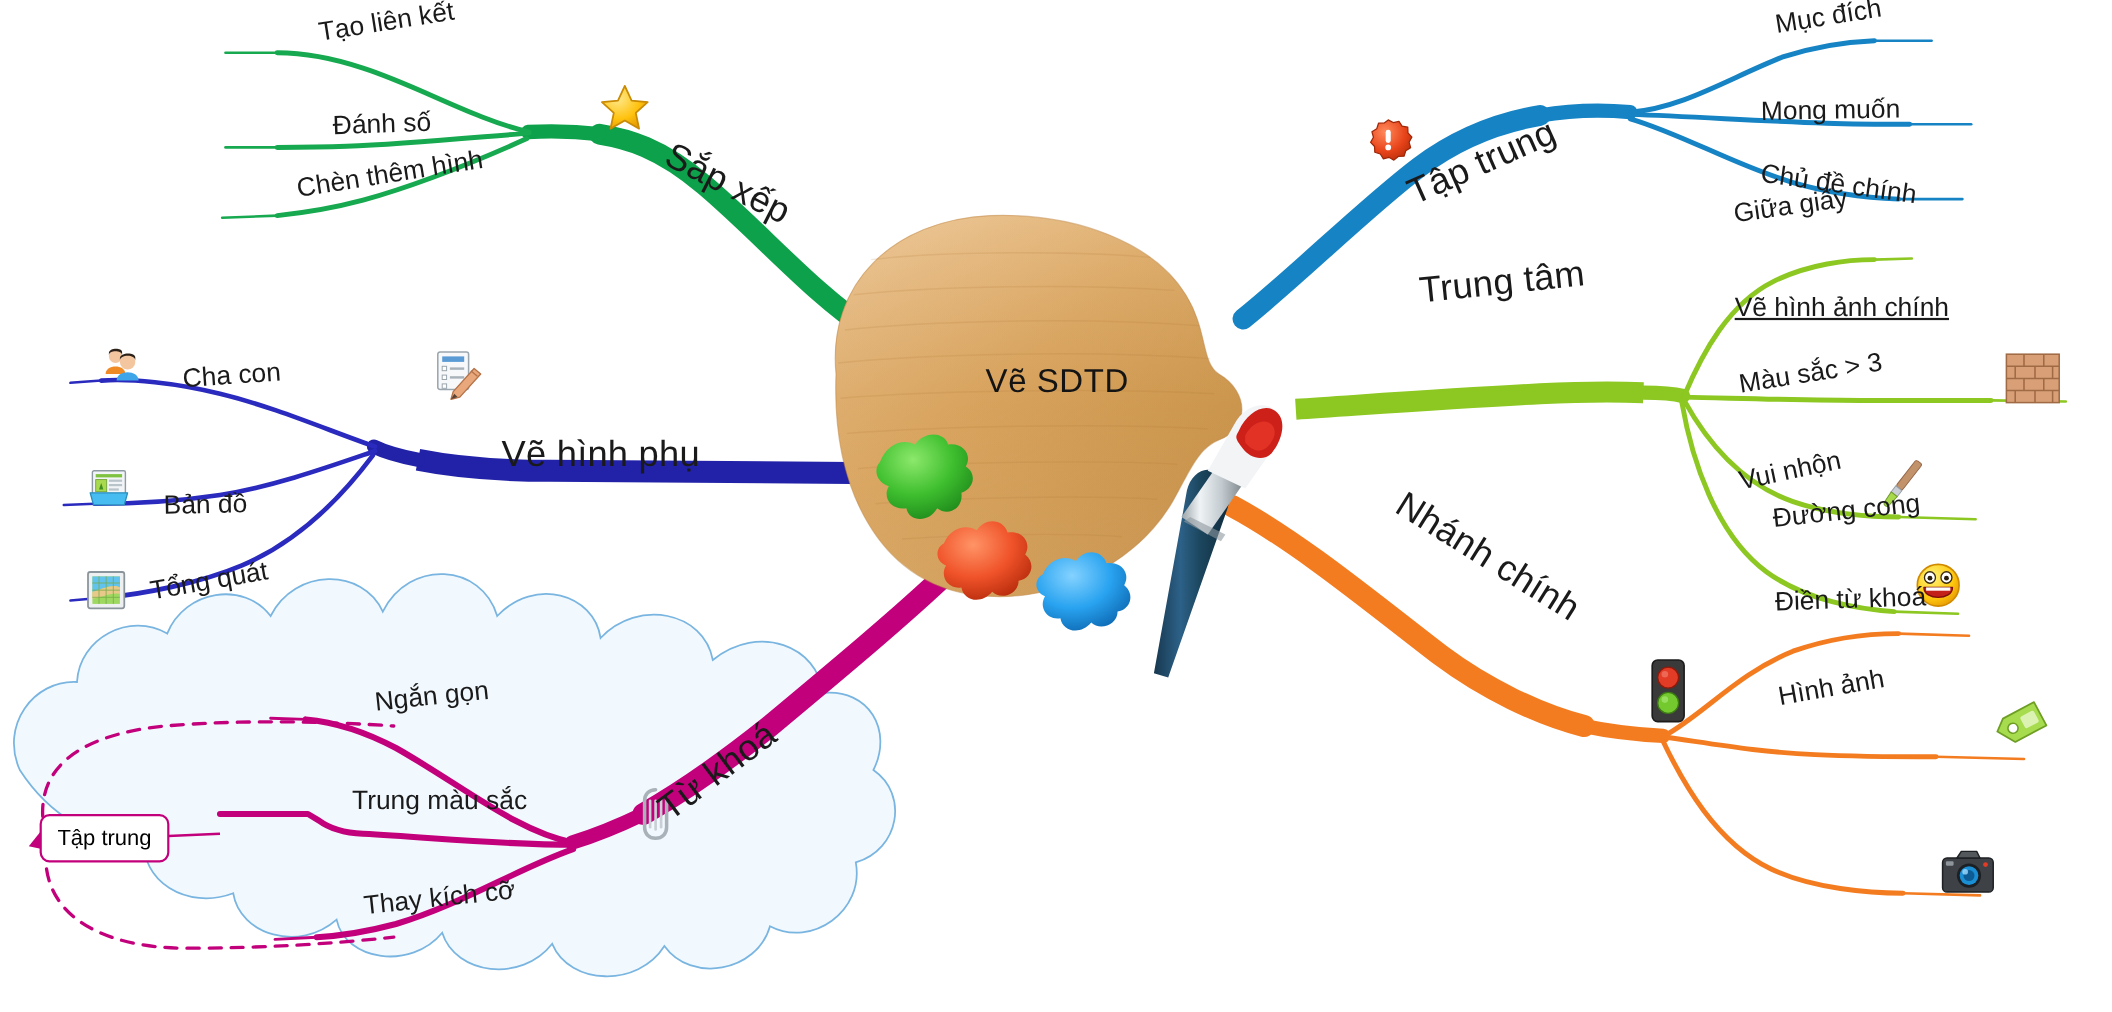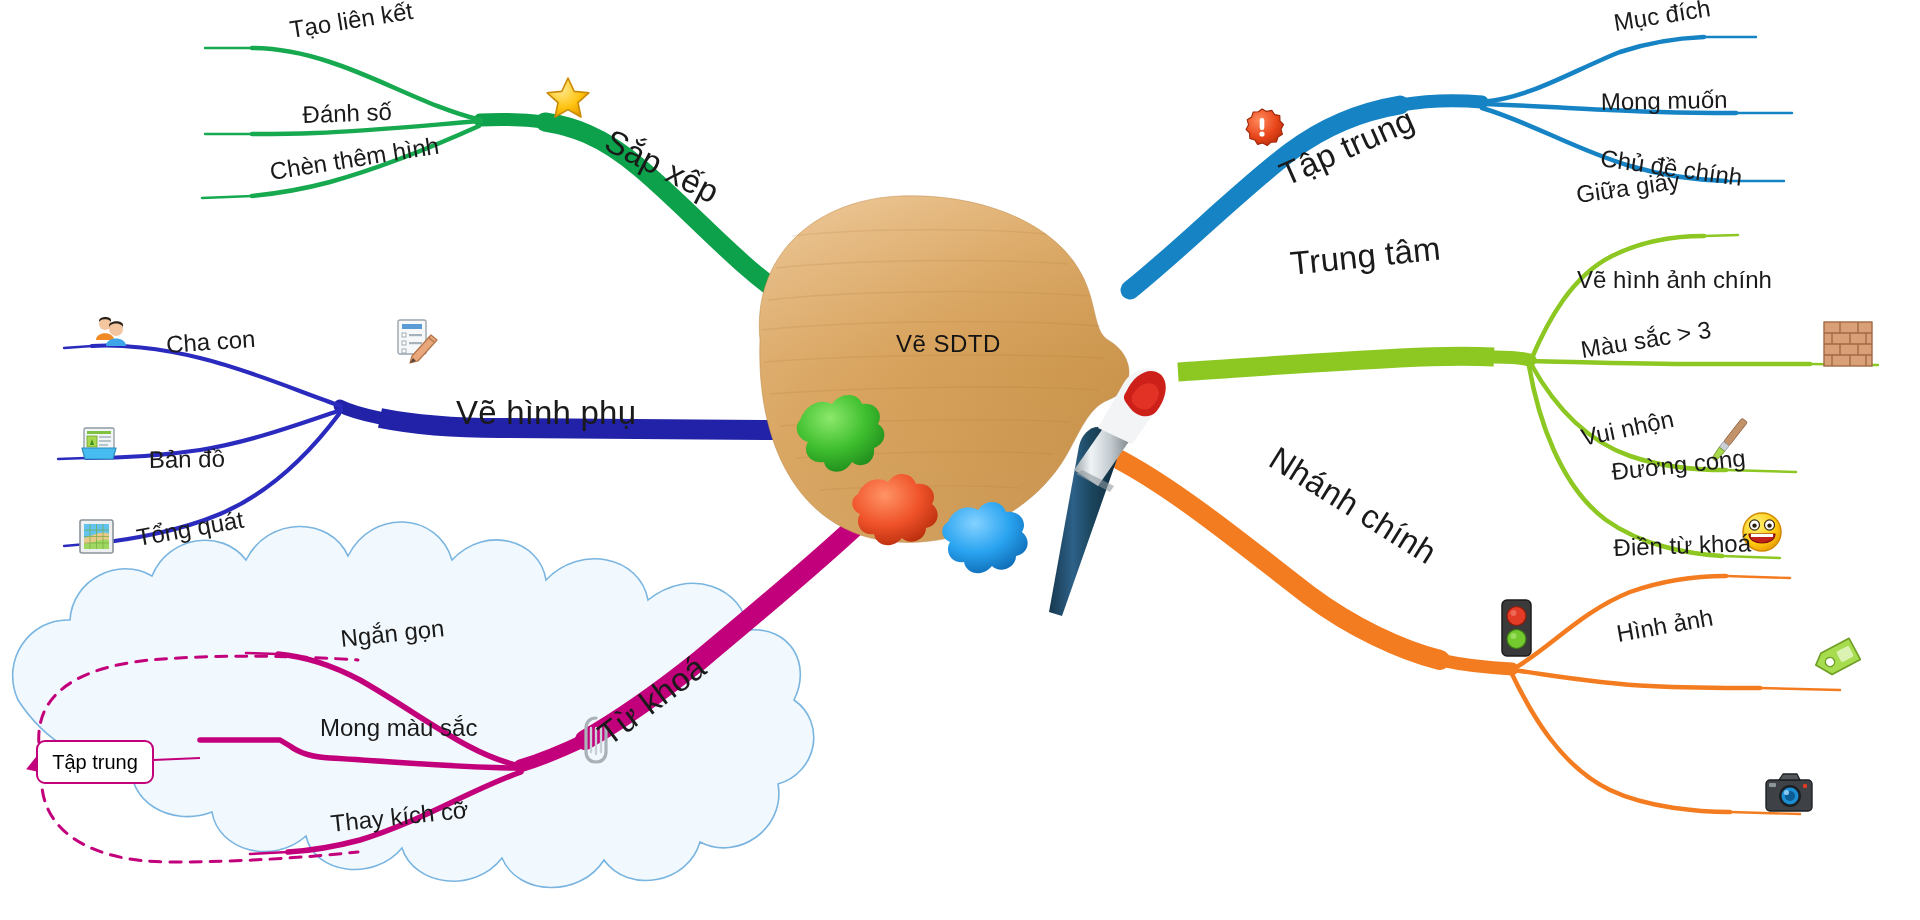--- a/index.html
+++ b/index.html
@@ -24,21 +24,21 @@
   }
   .node-label {
     position: absolute;
     white-space: nowrap;
     color: #1a1a1a;
     font-family: "Liberation Sans", sans-serif;
     line-height: 1;
     transform-origin: left bottom;
   }
   .lbl-central {
-    font-size: 24px;
+    font-size: 30px;
     color: #141414;
     letter-spacing: 0.5px;
   }
   .lbl-main {
     font-size: 33px;
     letter-spacing: 0.2px;
   }
   .lbl-sub {
     font-size: 24px;
   }
@@ -425,33 +425,33 @@
 <div class="node-label lbl-sub" style="left:303px; top:103px; transform: rotate(-2deg);">Đánh số</div>
 <div class="node-label lbl-sub" style="left:272px; top:160px; transform: rotate(-9deg);">Chèn thêm hình</div>
 
 <div class="node-label lbl-main" style="left:456px; top:396px;">Vẽ hình phụ</div>
 <div class="node-label lbl-sub" style="left:167px; top:333px; transform: rotate(-4deg);">Cha con</div>
 <div class="node-label lbl-sub" style="left:149px; top:448px; transform: rotate(-1deg);">Bản đồ</div>
 <div class="node-label lbl-sub" style="left:139px; top:526px; transform: rotate(-10deg);">Tổng quát</div>
 
 <div class="node-label lbl-main" style="left:612px; top:718px; transform: rotate(-37deg);">Từ khoá</div>
 <div class="node-label lbl-sub" style="left:342px; top:627px; transform: rotate(-6deg);">Ngắn gọn</div>
-<div class="node-label lbl-sub" style="left:320px; top:716px;">Mong màu sắc</div>
+<div class="node-label lbl-sub" style="left:320px; top:716px;">Trung màu sắc</div>
 <div class="node-label lbl-sub" style="left:332px; top:812px; transform: rotate(-6deg);">Thay kích cỡ</div>
 <div class="callout-box" style="left:36px; top:740px; width:118px; height:44px;">
   <span class="lbl-callout">Tập trung</span>
 </div>
 
 <div class="node-label lbl-main" style="left:1288px; top:158px; transform: rotate(-24deg);">Tập trung</div>
 <div class="node-label lbl-sub" style="left:1616px; top:11px; transform: rotate(-9deg);">Mục đích</div>
 <div class="node-label lbl-sub" style="left:1601px; top:90px; transform: rotate(-1deg);">Mong muốn</div>
 <div class="node-label lbl-sub" style="left:1599px; top:146px; transform: rotate(8deg);">Chủ đề chính</div>
 
 <div class="node-label lbl-main" style="left:1292px; top:247px; transform: rotate(-6deg);">Trung tâm</div>
 <div class="node-label lbl-sub" style="left:1578px; top:183px; transform: rotate(-8deg);">Giữa giấy</div>
-<div class="node-label lbl-sub" style="left:1577px; top:268px;">Vẽ hình ảnh chính</div>
+<div class="node-label lbl-sub" style="left:1577px; top:268px;text-decoration:underline;">Vẽ hình ảnh chính</div>
 <div class="node-label lbl-sub" style="left:1583px; top:338px; transform: rotate(-9deg);">Màu sắc &gt; 3</div>
 <div class="node-label lbl-sub" style="left:1584px; top:426px; transform: rotate(-12deg);">Vui nhộn</div>
 
 <div class="node-label lbl-main" style="left:1264px; top:436px; transform: rotate(32deg);">Nhánh chính</div>
 <div class="node-label lbl-sub" style="left:1613px; top:460px; transform: rotate(-6deg);">Đường cong</div>
 <div class="node-label lbl-sub" style="left:1614px; top:536px; transform: rotate(-2deg);">Điền từ khoá</div>
 <div class="node-label lbl-sub" style="left:1619px; top:622px; transform: rotate(-10deg);">Hình ảnh</div>
 
 </body></html>

